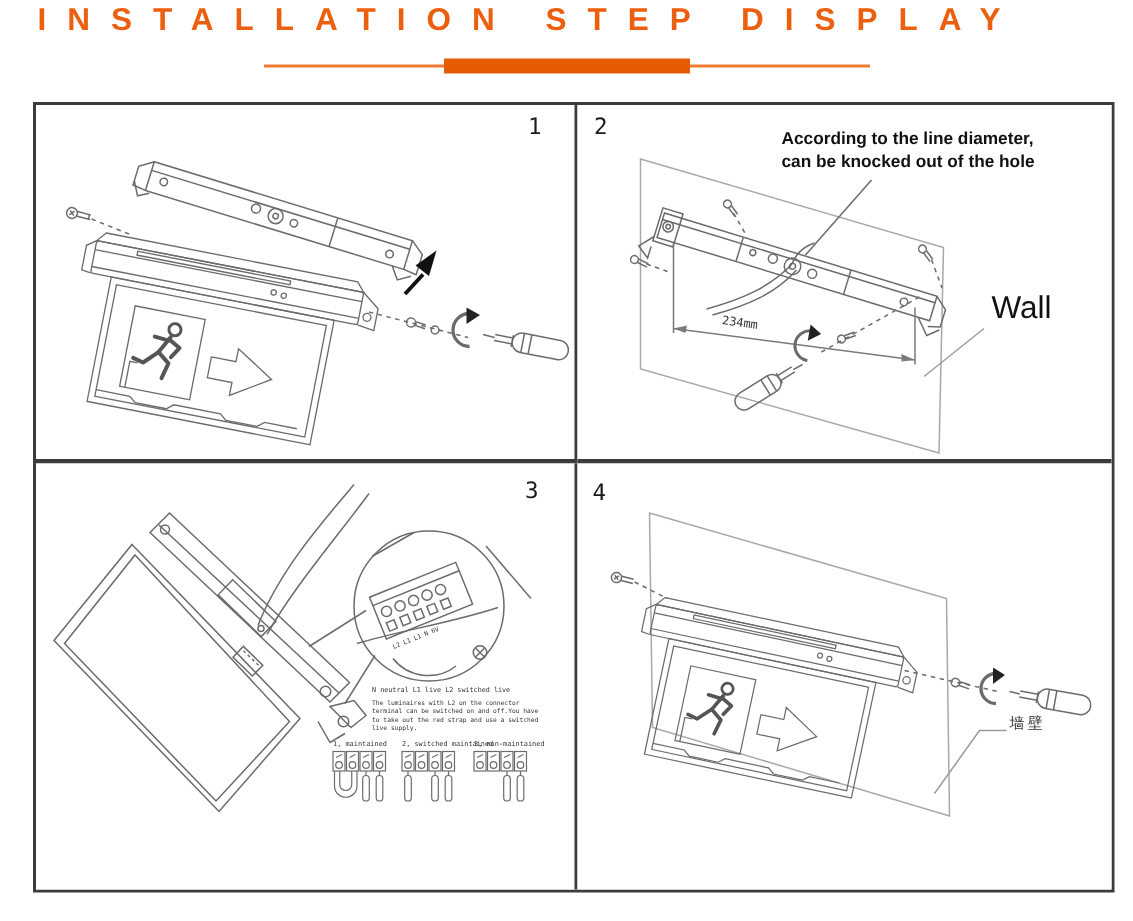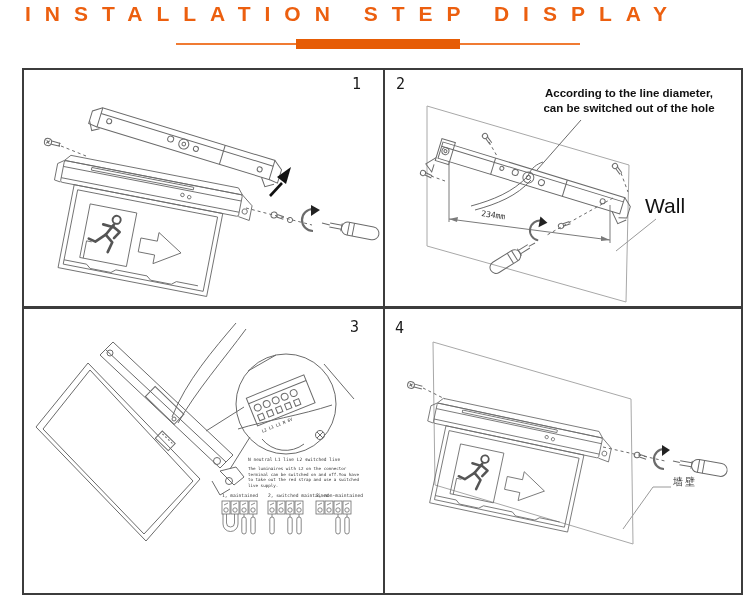--- a/index.html
+++ b/index.html
@@ -33,25 +33,25 @@
   .stepnum{
     position:absolute;font-family:"DejaVu Sans Mono",monospace;
     font-size:15px;color:#1a1a1a;
   }
   .p1 .stepnum{right:22px;top:5px;}
   .p2 .stepnum{left:11px;top:5px;}
   .p3 .stepnum{right:24px;top:9px;}
   .p4 .stepnum{left:10px;top:10px;}
   
   .annot{
-    position:absolute;left:136px;top:16px;width:216px;text-align:center;
+    position:absolute;left:136px;top:16px;width:216px;
     font-size:11.5px;font-weight:600;color:#111;line-height:1.3;
   }
   .wall-en{
-    position:absolute;left:260px;top:124px;font-size:21px;color:#111;font-weight:500;
+    position:absolute;left:276px;top:124px;font-size:21px;color:#111;font-weight:500;
   }
   .wall-cn{
     position:absolute;left:288px;top:166px;font-size:10px;color:#333;letter-spacing:2px;
   }
   
   .t{fill:#333;stroke:none;font-family:"DejaVu Sans Mono",monospace;}
 </style>
 </head>
 <body>
 
@@ -223,21 +223,21 @@
           <rect x="18" y="-6" width="34" height="12" rx="6"></rect>
           <line x1="24" y1="-6" x2="24" y2="6"></line>
           <line x1="29" y1="-6" x2="29" y2="6"></line>
         </g>
 
         <line x1="271" y1="149" x2="231" y2="181" stroke="#9a9a9a"></line>
       </g>
     </svg>
     <div class="annot">
       <div>According to the line diameter,</div>
-      <div>can be switched out of the hole</div>
+      <div>can be knocked out of the hole</div>
     </div>
     <div class="wall-en">Wall</div>
     <div class="stepnum">2</div>
   </div>
 
   <div class="panel p3">
     <svg width="359" height="280" viewBox="0 0 359 280">
       <g fill="none" stroke="#6b6b6b" stroke-width="1">
 
         <g>

